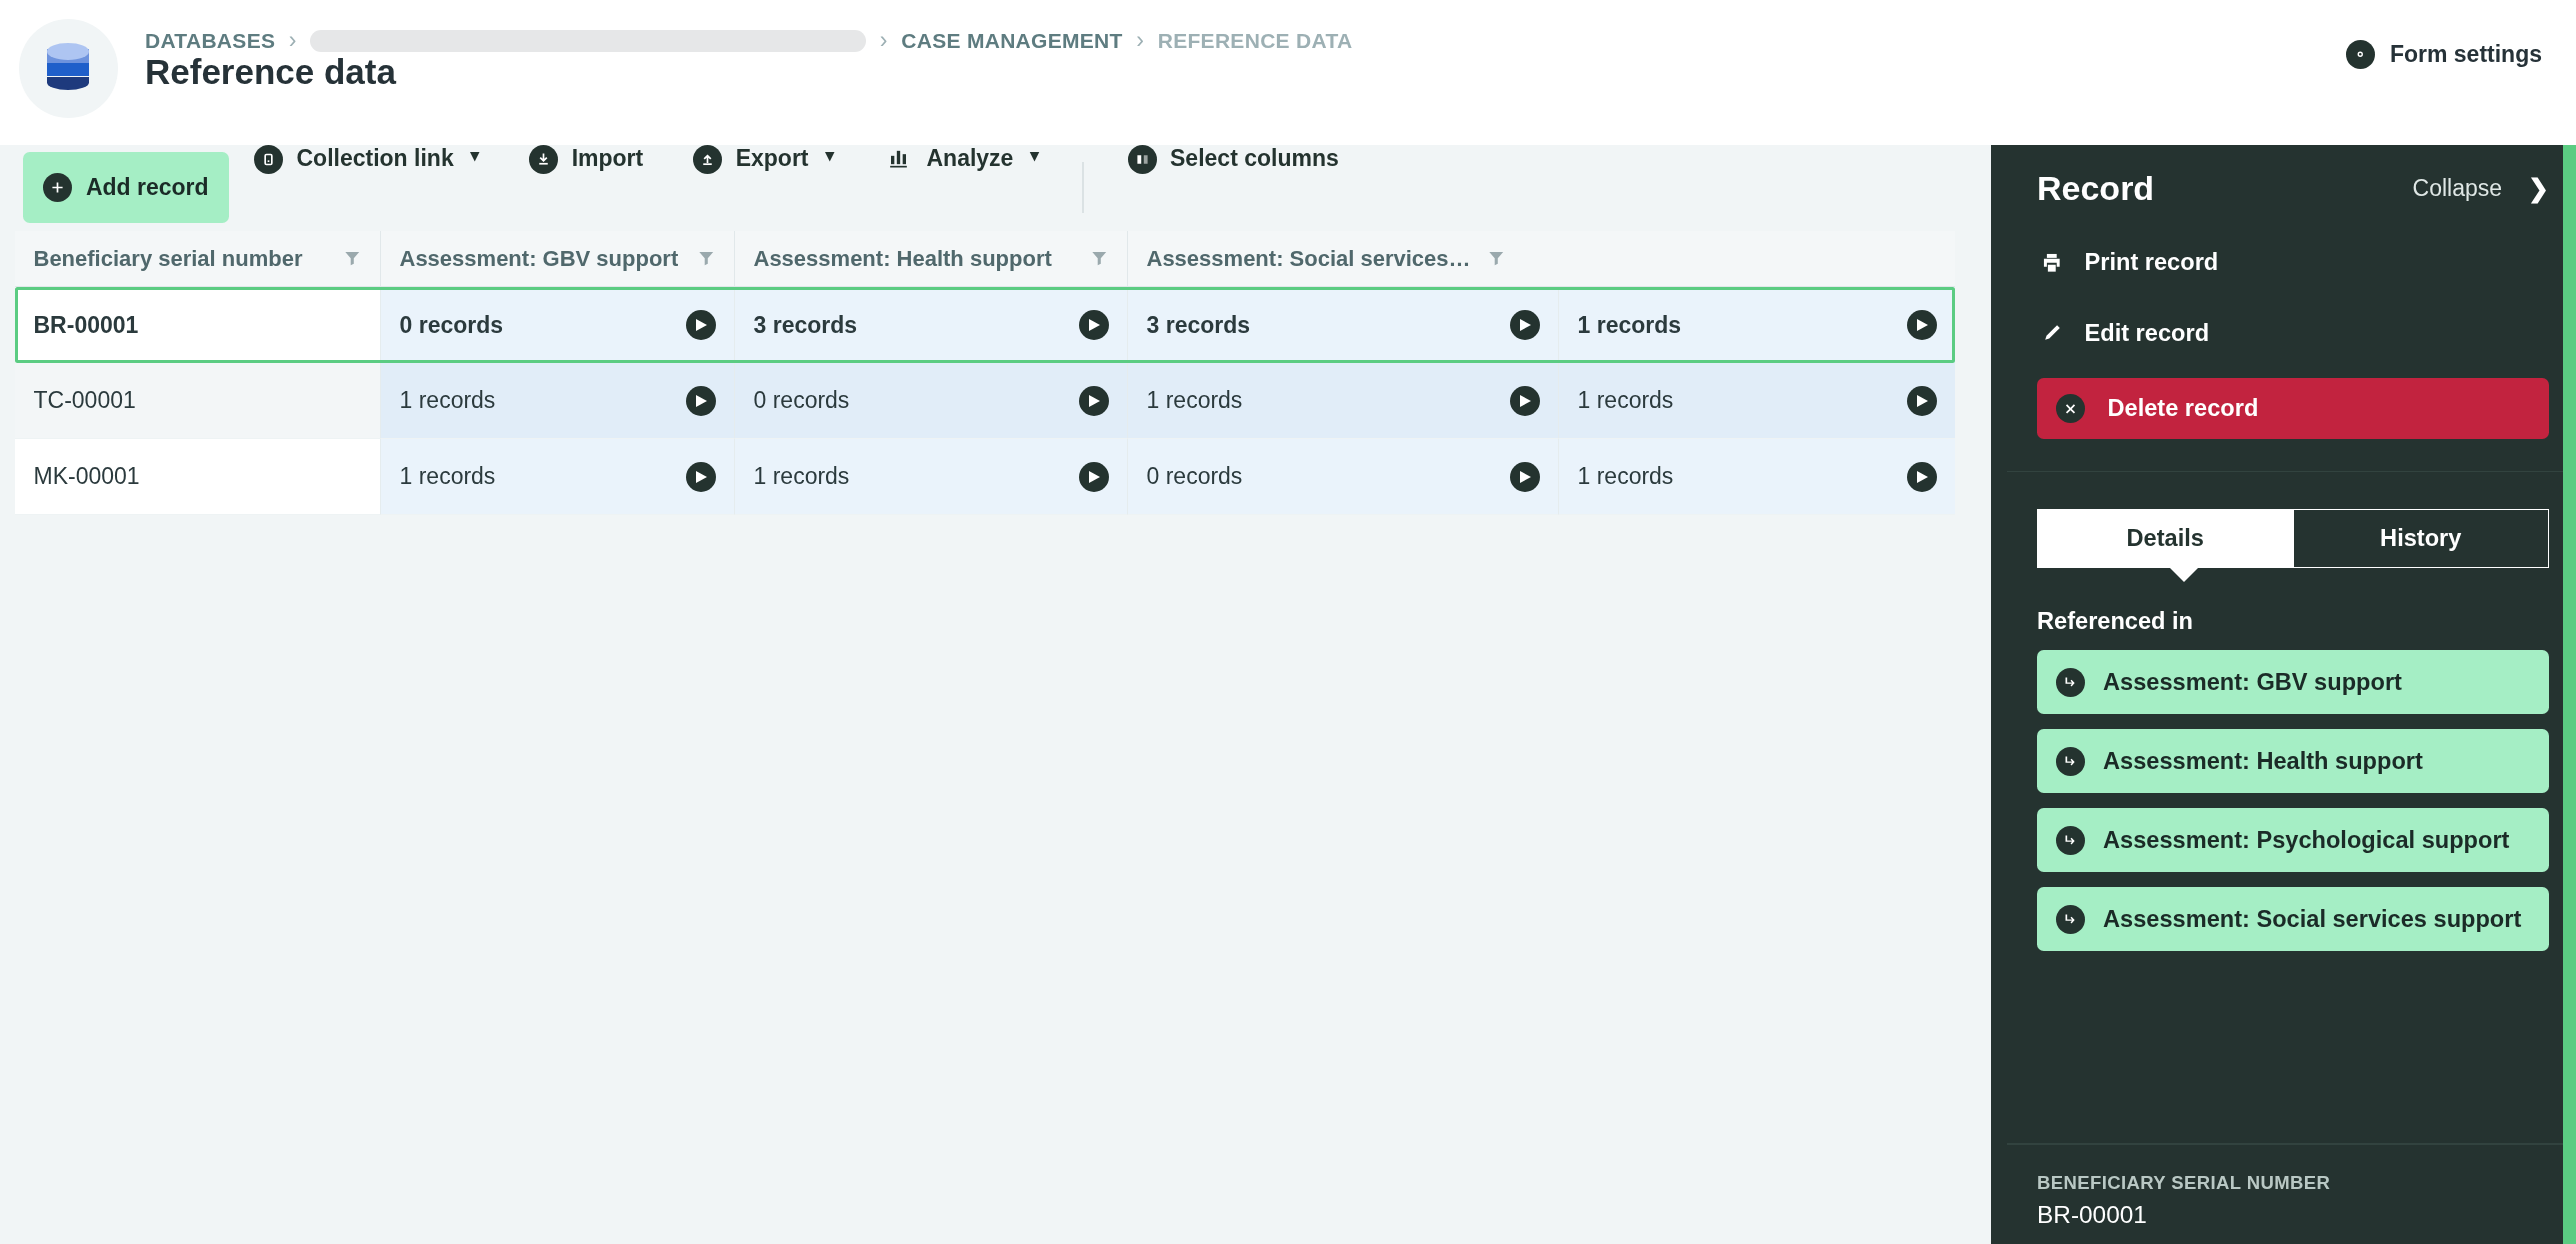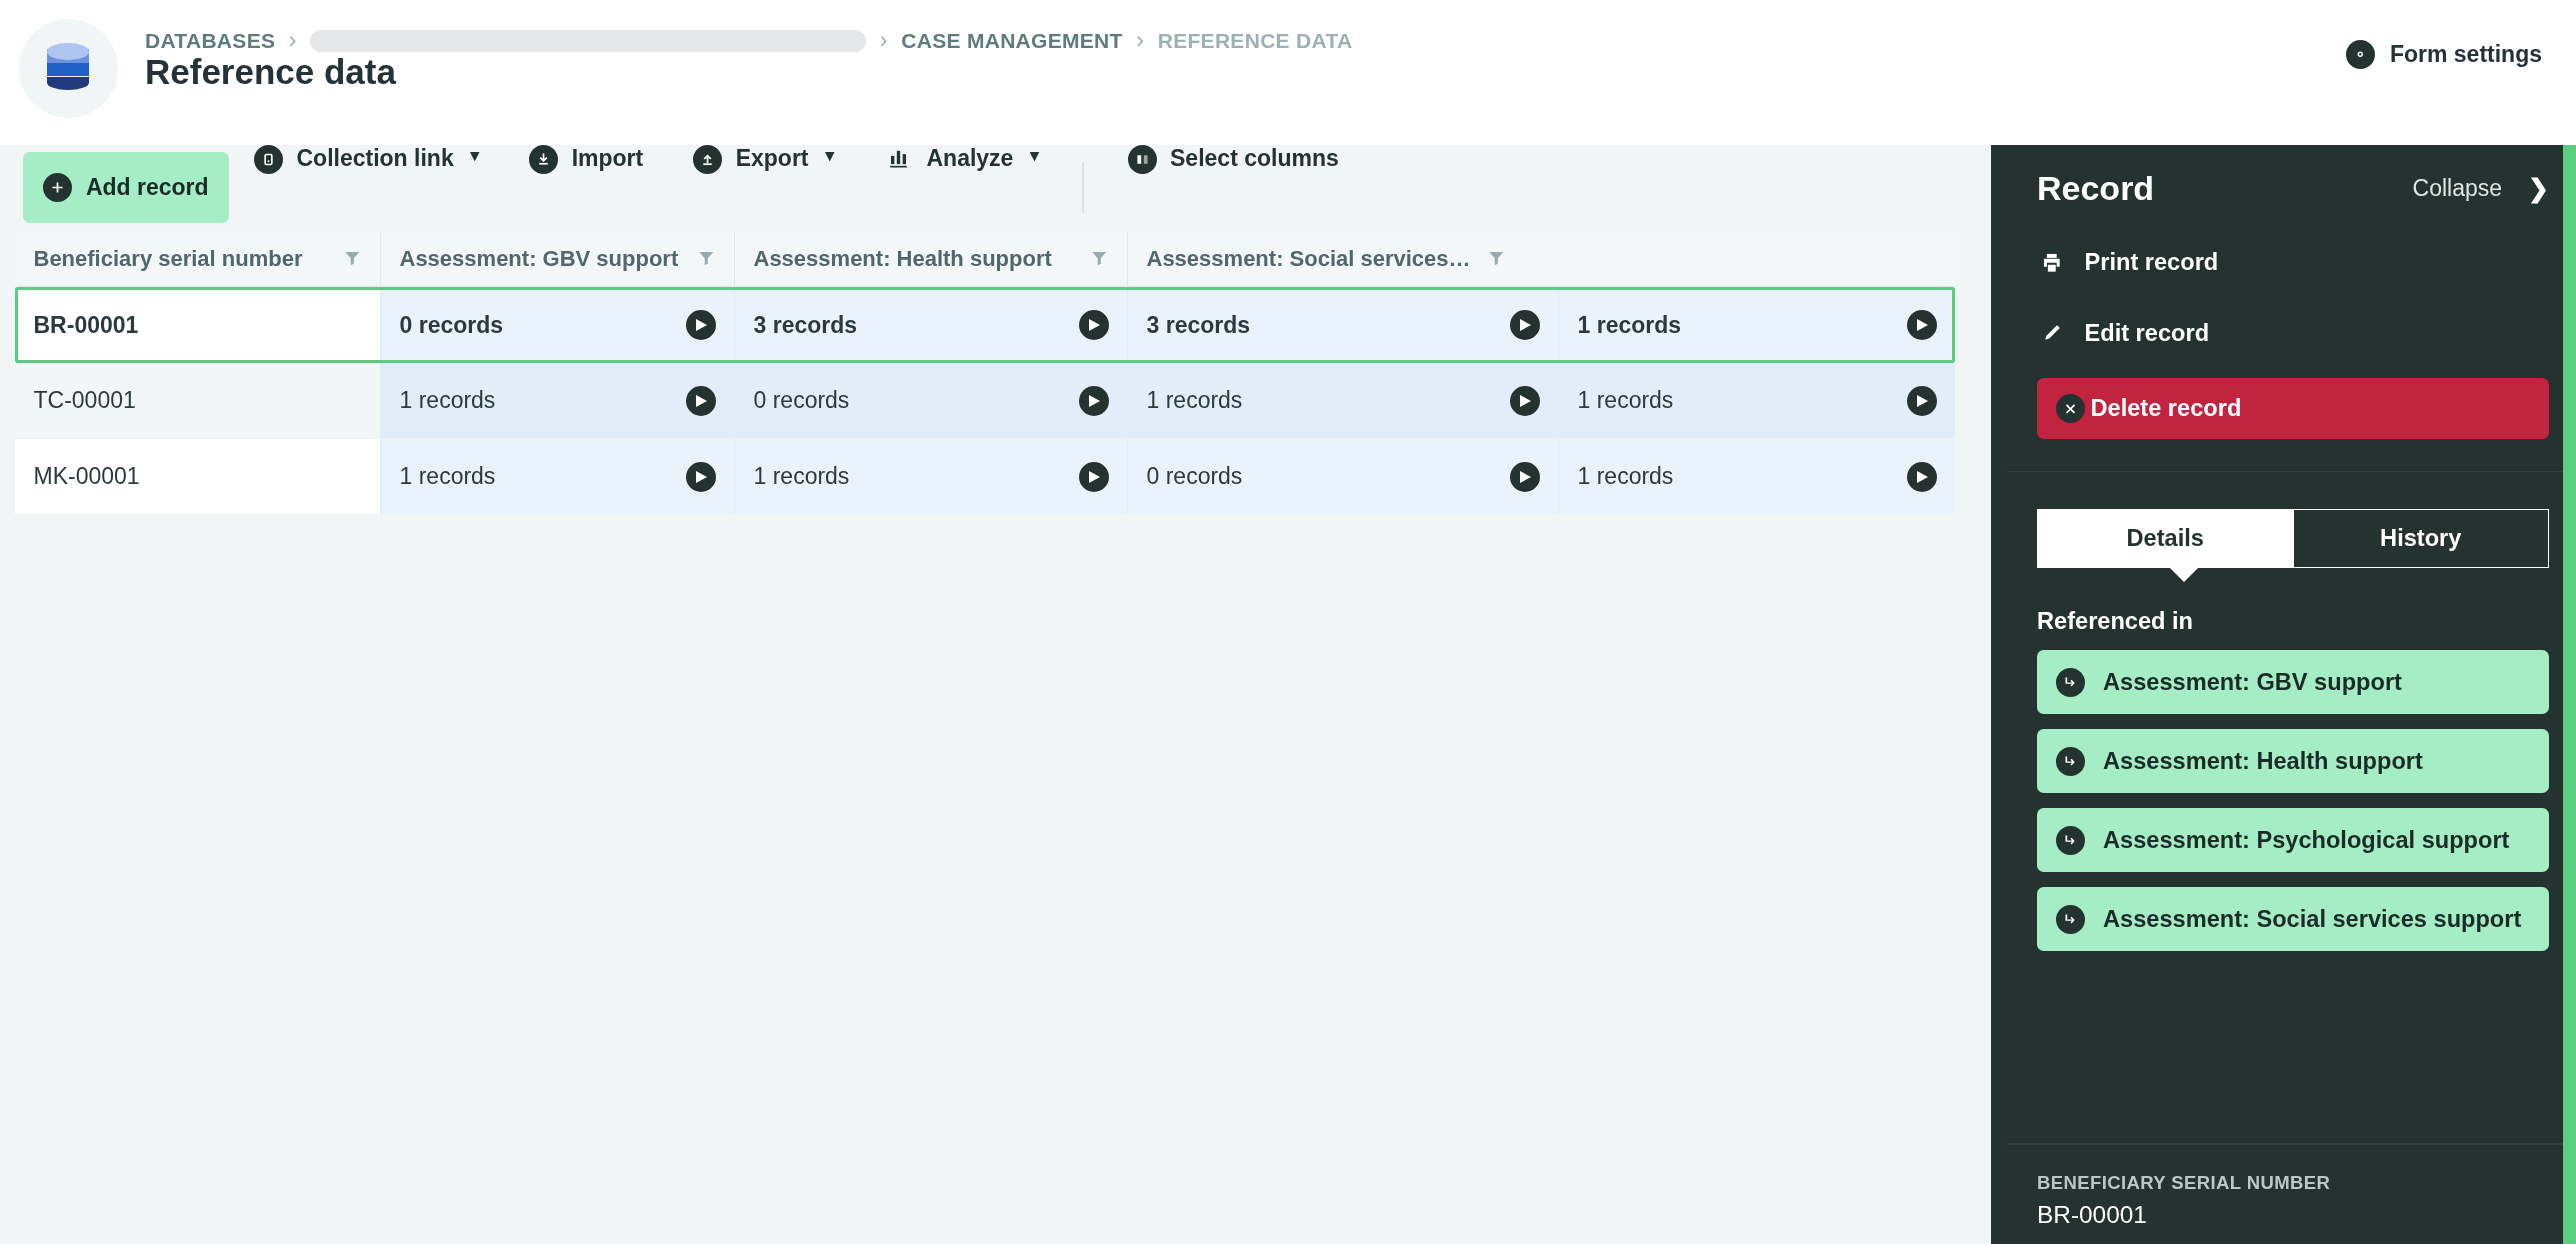--- a/index.html
+++ b/index.html
@@ -171,21 +171,21 @@
 
   .panel-action {
     display: flex; align-items: center; gap: 18.5px;
     padding: 0 30px; height: 52px;
     font-size: 23.6px; font-weight: 700; color: #ffffff; cursor: pointer;
   }
   .pa-icon { width: 29px; display: flex; justify-content: center; flex: none; }
   .btn-delete {
     margin: 18.5px 30px 0 30px; height: 61px;
     background: #c2233f; border-radius: 6.7px;
-    display: flex; align-items: center; gap: 6px; padding-left: 18.5px;
+    display: flex; align-items: center; gap: 23px; padding-left: 18.5px;
     font-size: 23.6px; font-weight: 700; color: #ffffff; cursor: pointer;
   }
   .panel-div {
     margin-top: 32px; height: 1.7px; background: #32433f;
   }
   .tabs {
     display: flex; margin: 37px 30px 0 30px; height: 59px;
     position: relative;
     text-align: center;
   }

